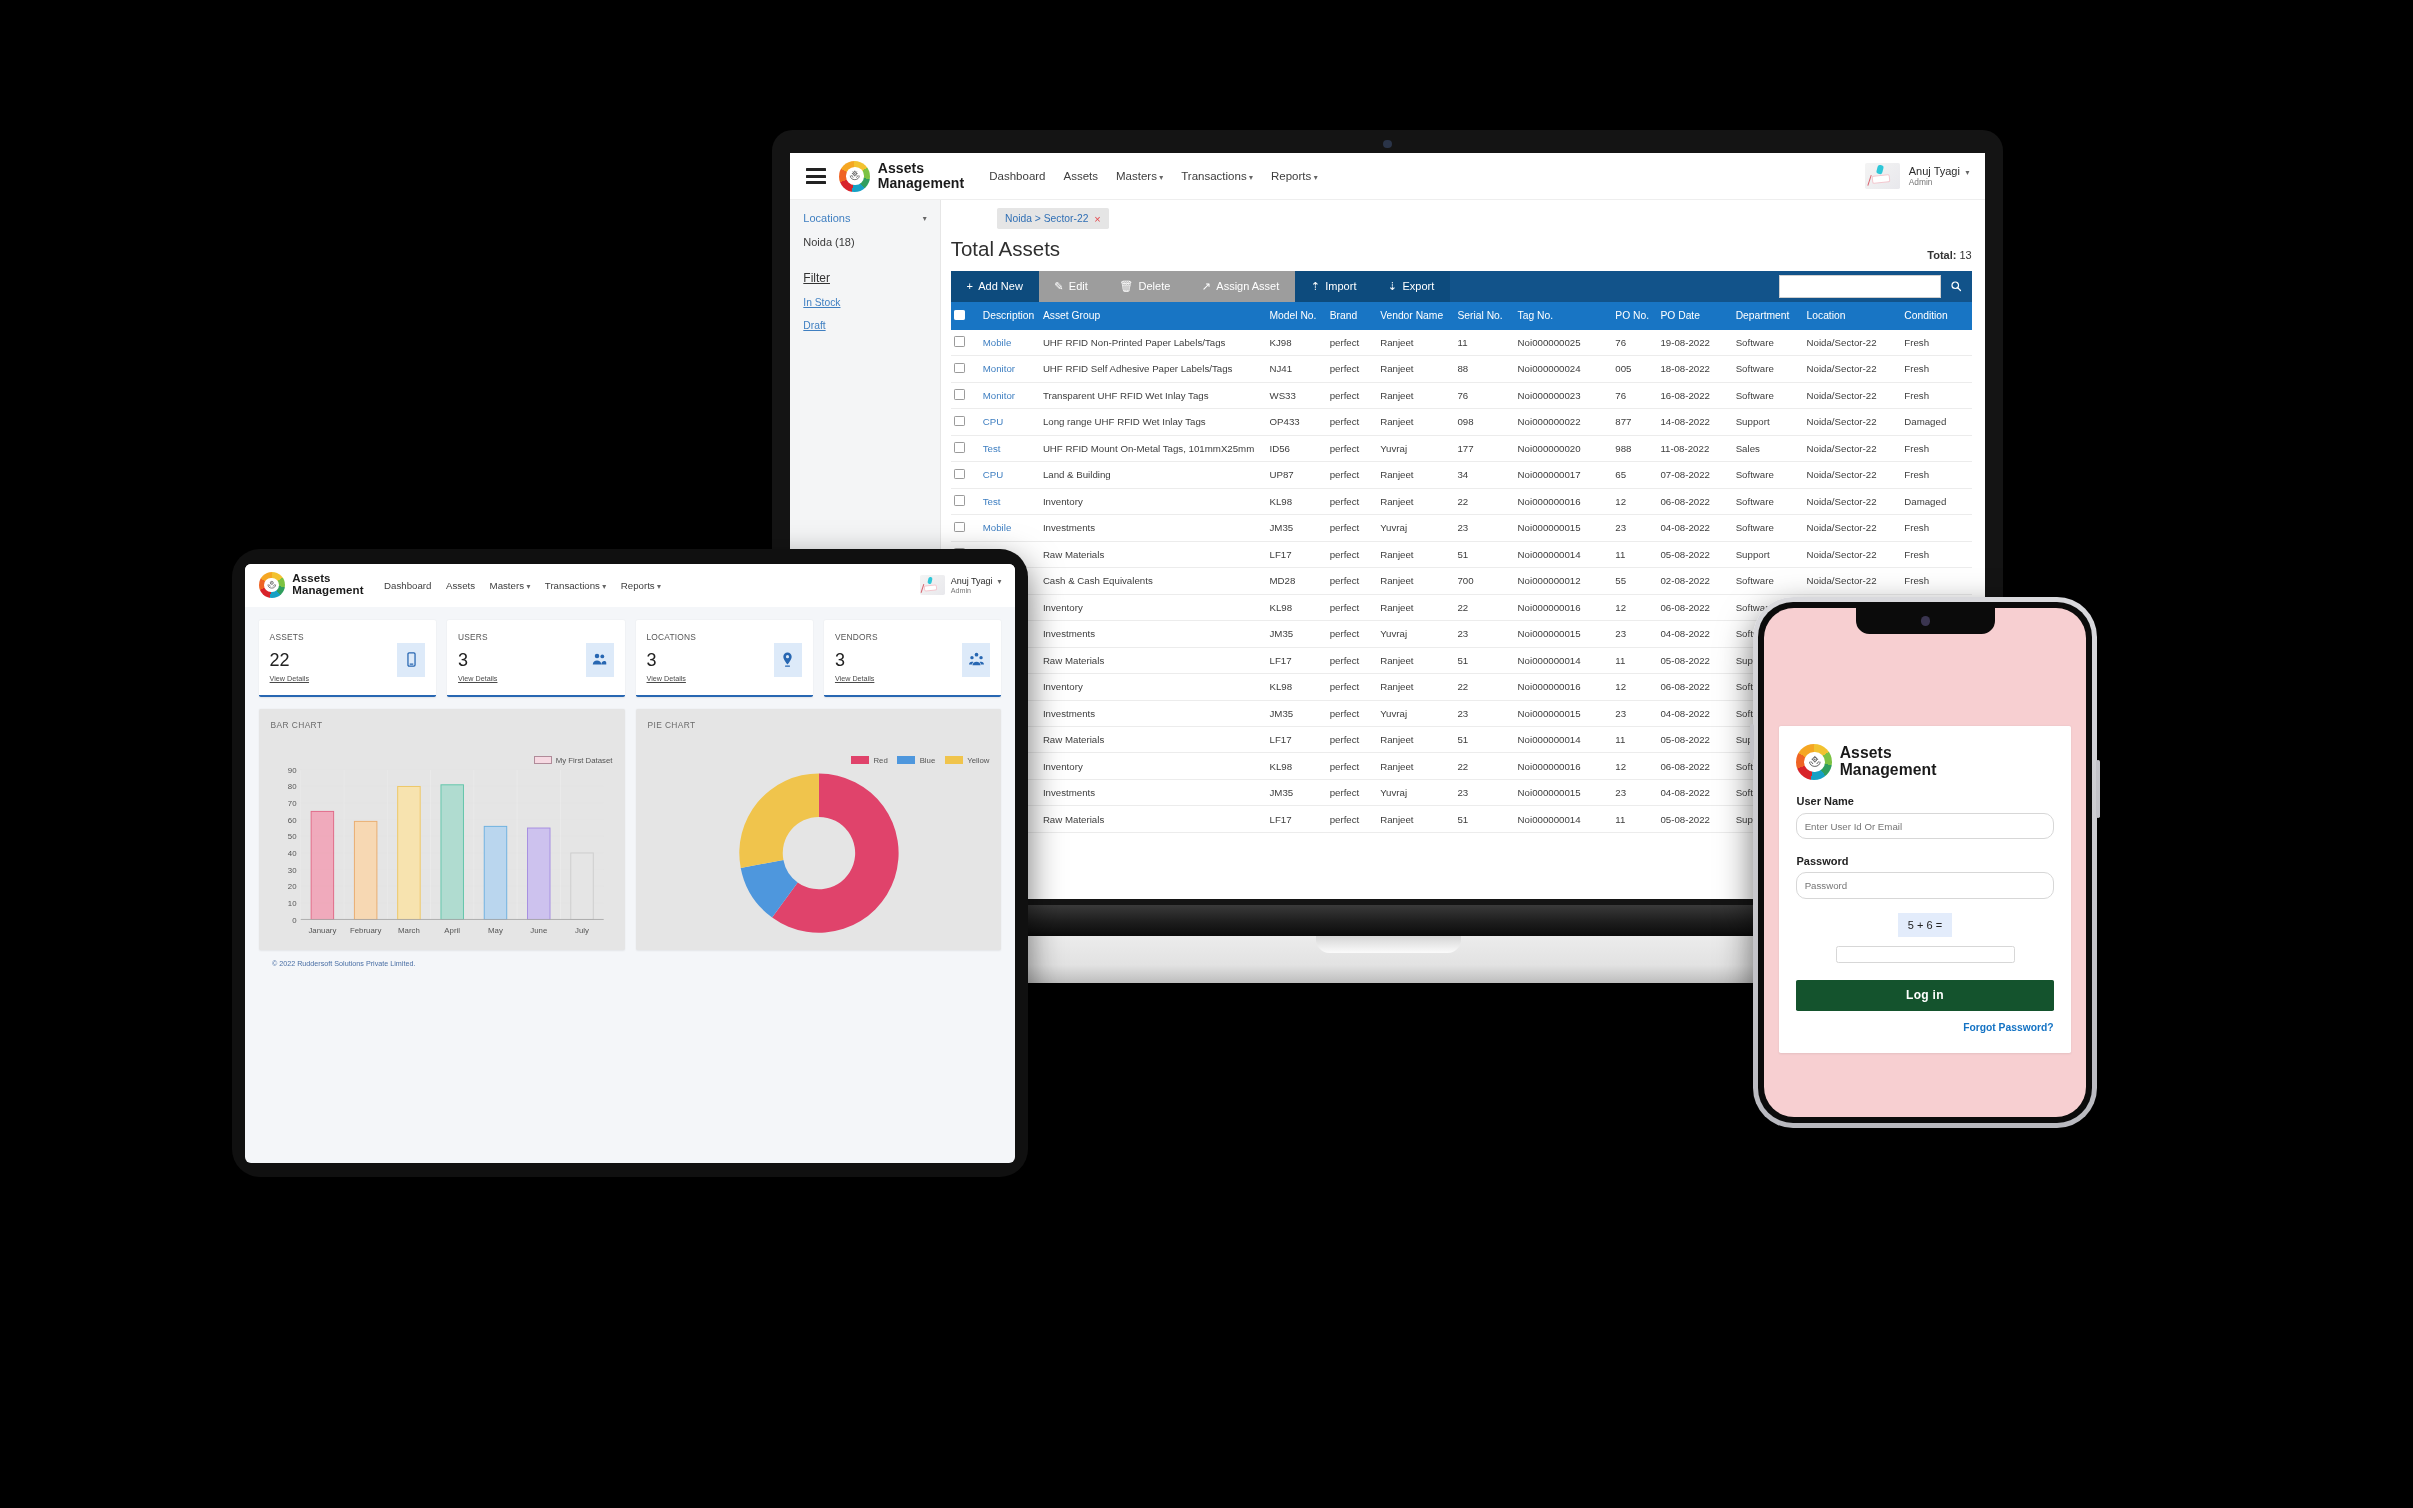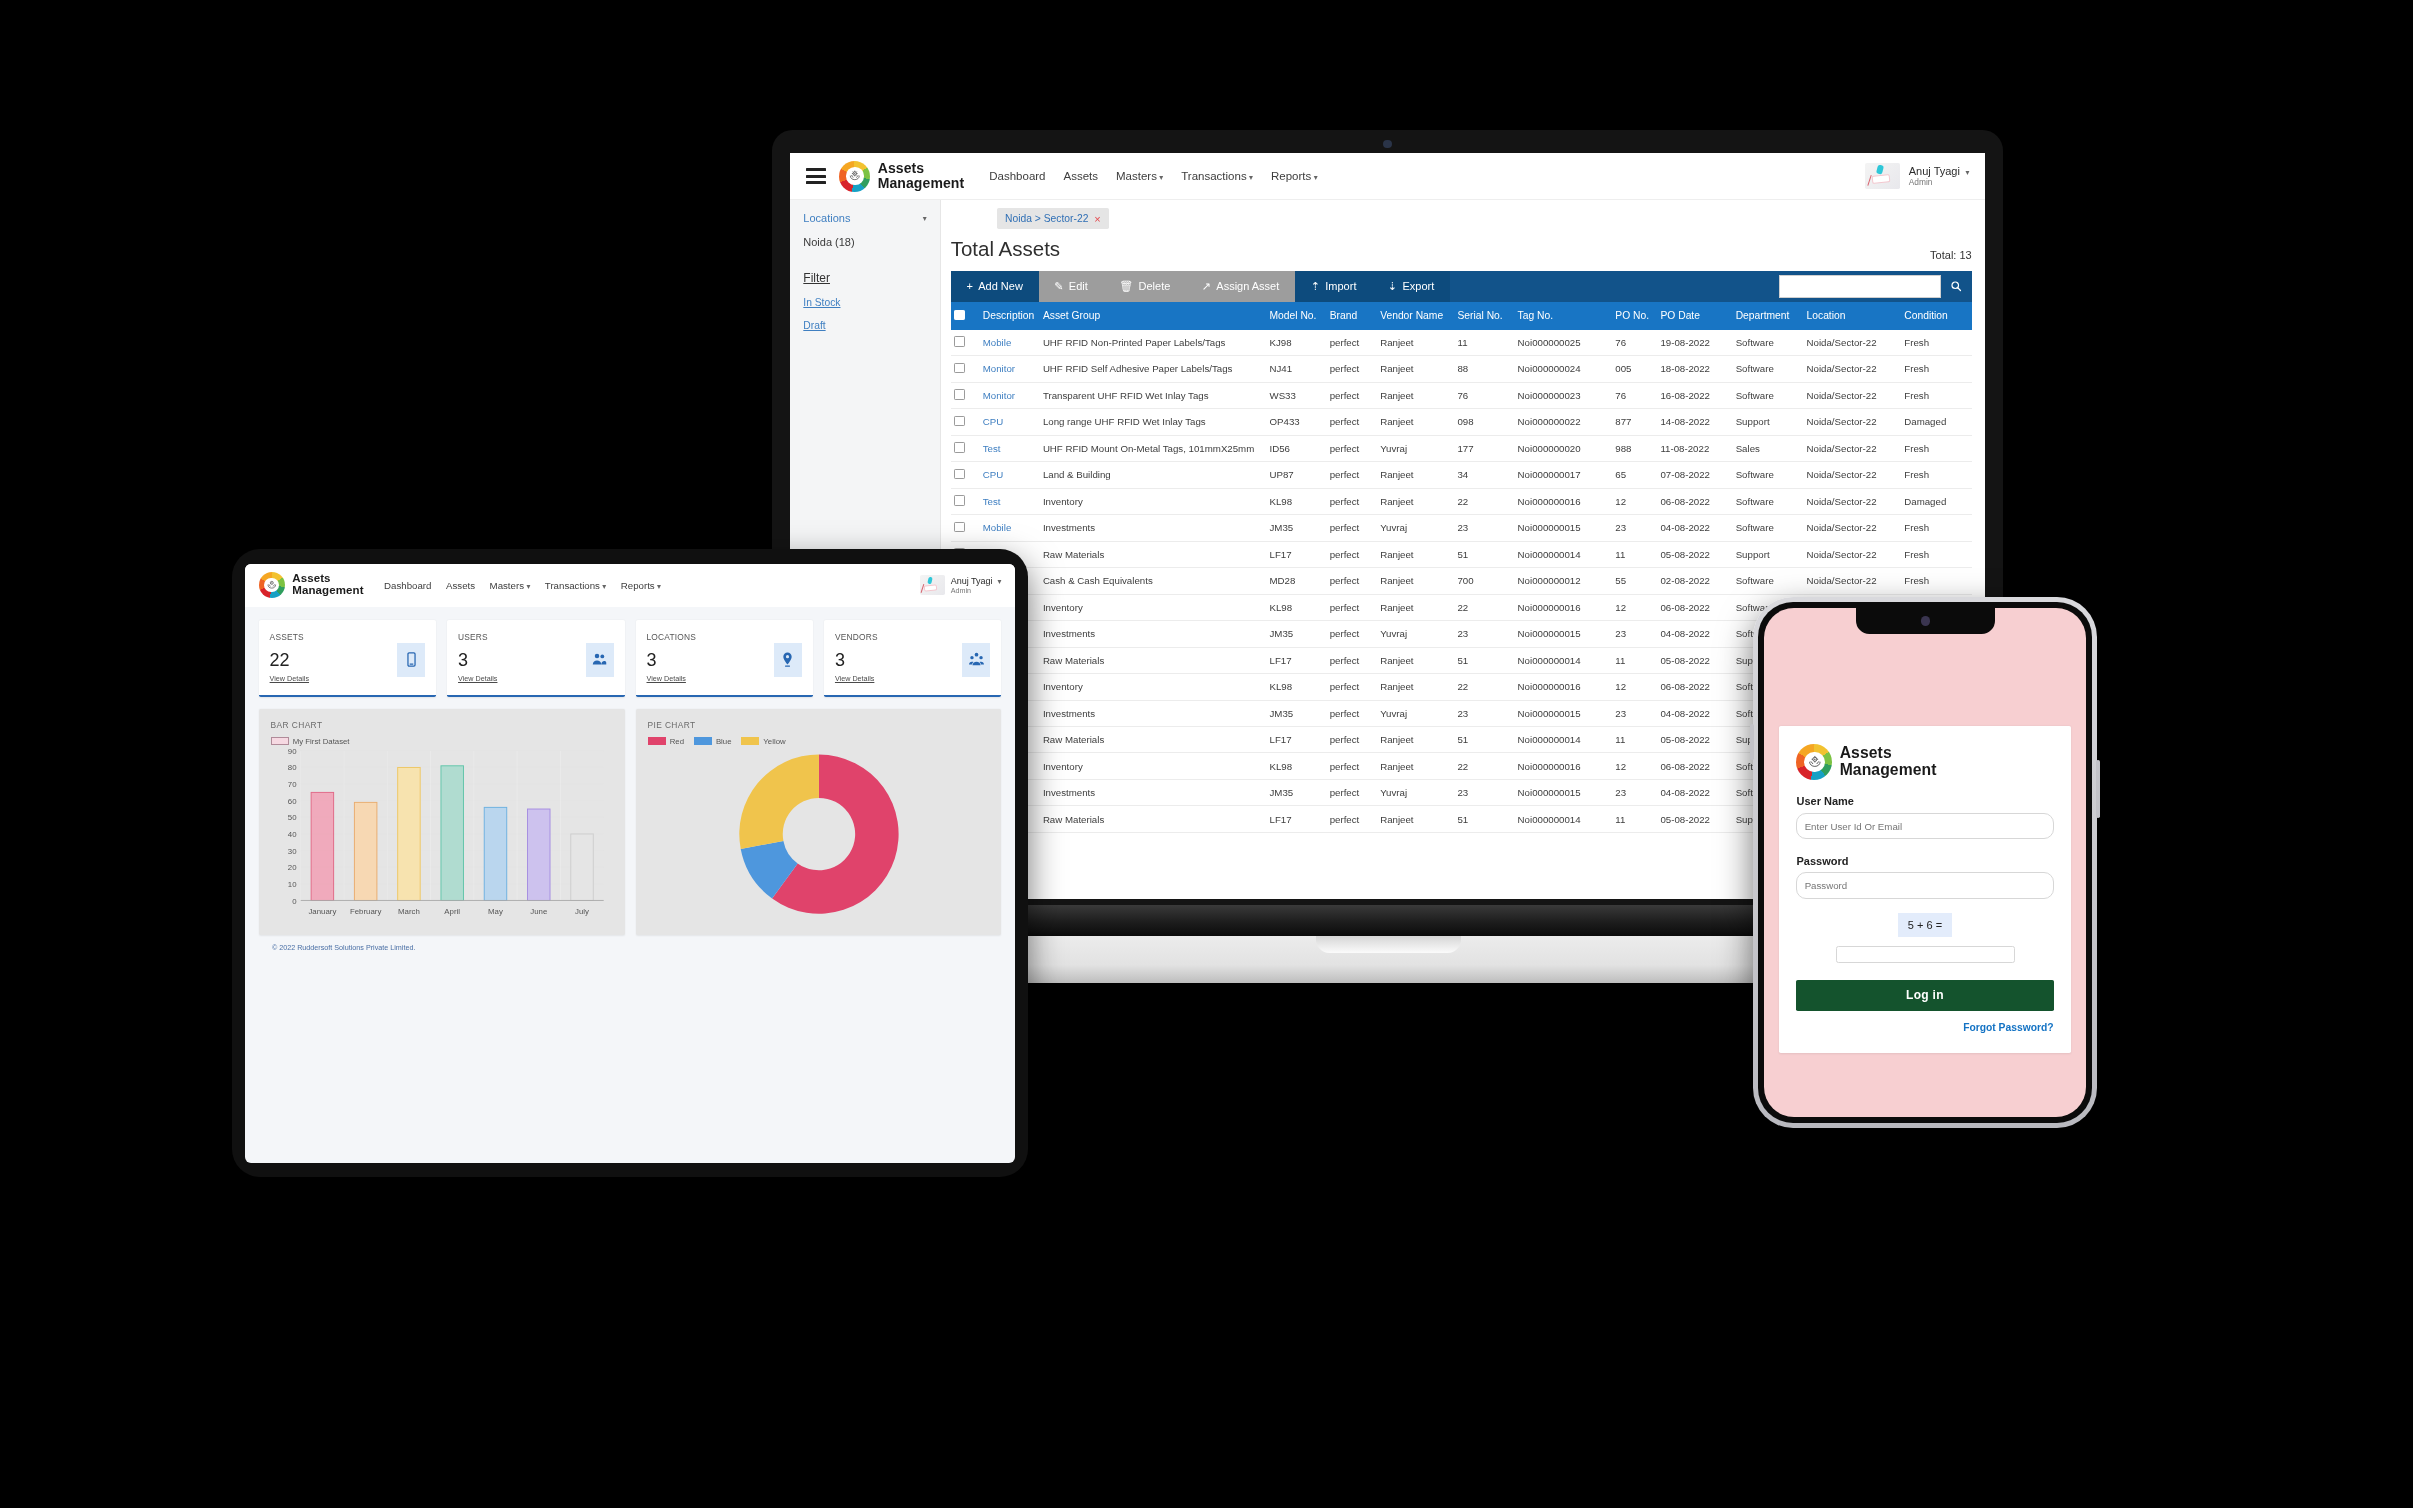--- a/index.html
+++ b/index.html
@@ -80,21 +80,21 @@
   .content { flex:1; min-width:0; padding: 8.4px 0 0 9.7px; overflow:hidden; }
   .crumb {
     display:inline-flex; align-items:center; gap:6px; background:#e5e5e5;
     padding: 4.2px 8.4px; border-radius:1.8px; margin-bottom: 8.4px; margin-left: 46px;
   }
   .crumb span { font-size:10.3px; color:#2f6fb5; }
   .crumb .x { color:#e5484d; font-size:11px; cursor:pointer; }
   .page-head { display:flex; align-items:flex-end; padding-right: 13.3px; margin-bottom: 9.7px; }
   .page-title { font-size:20.5px; color:#2f2f2f; font-weight:400; }
   .total { margin-left:auto; font-size:11px; color:#333; }
-  .total b { font-weight:400; }
+  .total b { font-weight:700; }
 
   .toolbar { display:flex; align-items:stretch; height:31px; background:#12538a; margin-right: 13.3px; }
   .tb { display:flex; align-items:center; gap:5.4px; padding: 0 15.7px; font-size:11px; color:#fff; white-space:nowrap; cursor:pointer; }
   .tb.grey { background:#9d9d9d; }
   .tb.dark { background:#0d4b7d; }
   .tb-spacer { flex:1; }
   .tb-search { display:flex; align-items:center; padding: 4.2px 0; }
   .tb-search input { width: 162px; height: 23px; border:0.6px solid #cfcfcf; background:#fff; padding: 0 6px; font-size:9.7px; }
   .tb-search .btn { width:31px; height:23px; background:#12538a; color:#fff; display:flex;
      align-items:center; justify-content:center; cursor:pointer; }
@@ -139,21 +139,21 @@
   .card .val { font-size:18px; color:#222; margin-top:8.4px; font-weight:400; }
   .card .vd { font-size:7.2px; color:#4a4a4a; text-decoration:underline; margin-top:3px; display:inline-block; }
   .card .ico {
     position:absolute; right:11px; top:23px; width:28px; height:34px; background:#ddeaf9;
     display:flex; align-items:center; justify-content:center; color:#2867b2;
   }
   .card .ico svg { width:17px; height:17px; fill:#2867b2; }
   .panels { display:flex; gap:11px; margin-top:12px; }
   .panel { flex:1; background:#e5e5e5; border-radius:1.8px; padding: 11px 12px 8.4px; box-shadow:0 0.6px 1.8px rgba(0,0,0,.07); min-height:226px; }
   .panel .ph { font-size:8.4px; color:#6b6b6b; letter-spacing:0.4px; }
-  .legend { display:flex; justify-content:flex-start; gap:9.7px; margin-top:7px; align-items:center; }
+  .legend { display:flex; justify-content:flex-end; gap:9.7px; margin-top:26px; align-items:center; }
   .legend .li { display:flex; align-items:center; gap:4.2px; font-size:7.8px; color:#555; }
   .legend .sw { width:18px; height:8.4px; border:0.6px solid #bbb; }
   .foot { font-size:7.2px; color:#4a6fa5; padding: 8.4px 0 0 13.3px; }
 
   
   .barwrap, .piewrap { width:100%; }
 
   
   .phone { position:absolute; left: 1753px; top: 597px; width: 344px; height: 531px; }
   .phone-frame {

